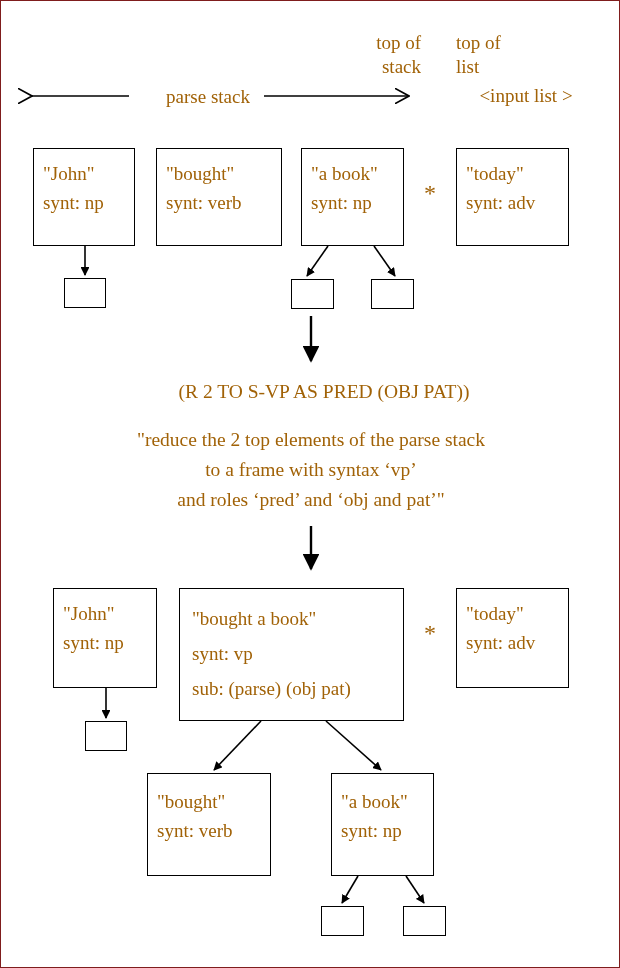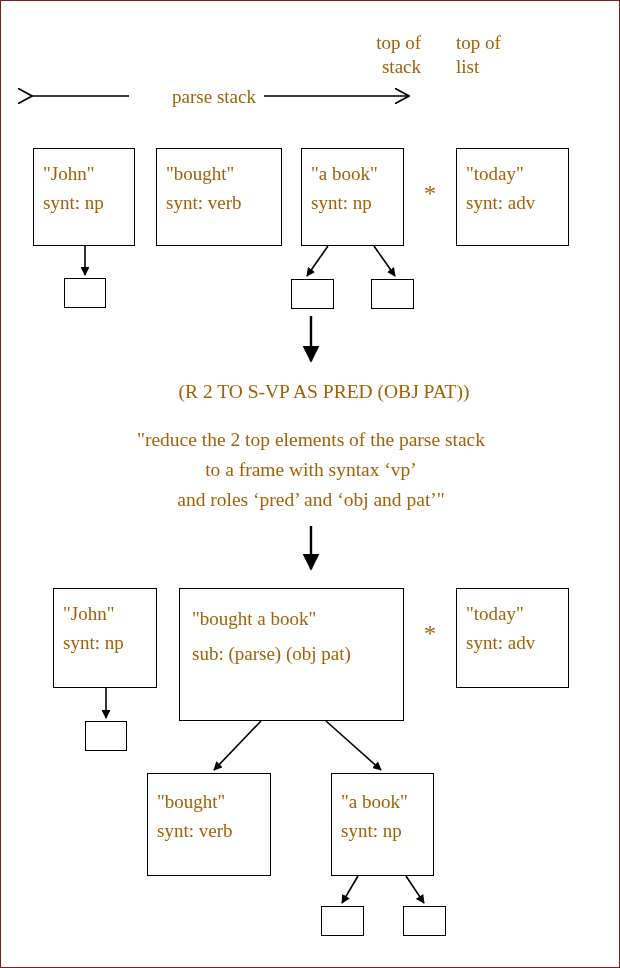--- a/index.html
+++ b/index.html
@@ -85,22 +85,23 @@
 <body>
 
 <div id="canvas">
 
   <div class="abs hdr-lbl right" style="left:300px; top:30px; width:120px;">top of
 stack</div>
 
   <div class="abs hdr-lbl left" style="left:455px; top:30px; width:150px;">top of
 list</div>
 
-  <div class="abs axis-text" style="left:148px; top:86px; width:130px;">parse stack</div>
-
+  <div class="abs axis-text" style="left:142px; top:86px; width:130px;">parse stack</div>
+
+  <div class="abs axis-text" style="left:450px; top:85px; width:150px;">&lt;input list &gt;</div>
 
   <div class="abs fbox" style="left:32px; top:147px; width:102px; height:98px;">
     <div class="ln">"John"</div>
     <div class="ln">synt: np</div>
   </div>
 
   <div class="abs fbox" style="left:155px; top:147px; width:126px; height:98px;">
     <div class="ln">"bought"</div>
     <div class="ln">synt: verb</div>
   </div>
@@ -127,20 +128,21 @@
 to a frame with syntax ‘vp’
 and roles ‘pred’ and ‘obj and pat’"</div>
 
   <div class="abs fbox" style="left:52px; top:587px; width:104px; height:100px;">
     <div class="ln">"John"</div>
     <div class="ln">synt: np</div>
   </div>
 
   <div class="abs fbox wide" style="left:178px; top:587px; width:225px; height:133px; padding-top:12px; padding-left:12px;">
     <div class="ln">"bought a book"</div>
+    <div class="ln">synt: vp</div>
     <div class="ln">sub:  (parse) (obj pat)</div>
   </div>
 
   <div class="abs star" style="left:419px; top:620px; width:20px; text-align:center;">*</div>
 
   <div class="abs fbox" style="left:455px; top:587px; width:113px; height:100px;">
     <div class="ln">"today"</div>
     <div class="ln">synt: adv</div>
   </div>
 

